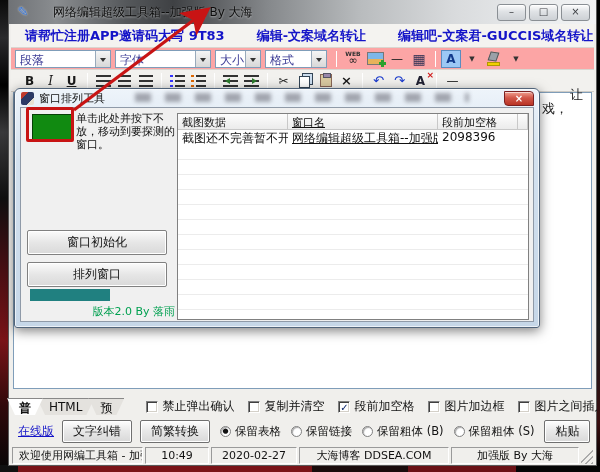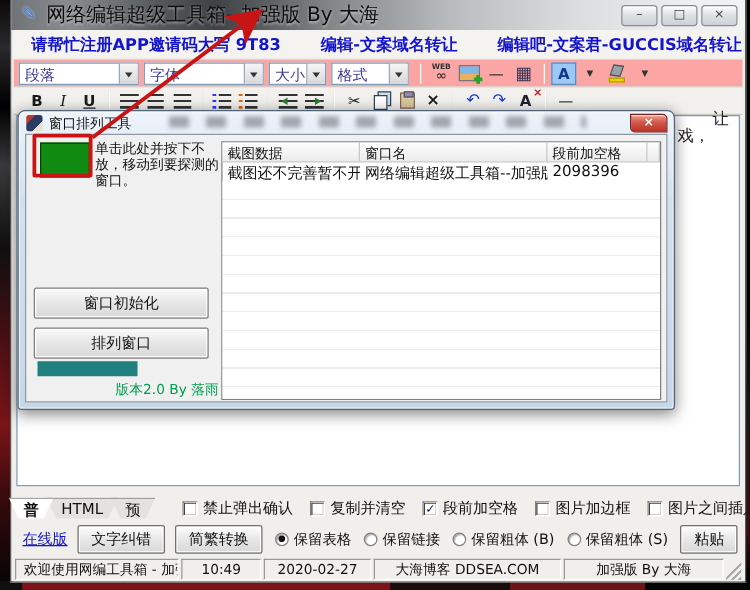--- a/index.html
+++ b/index.html
@@ -17,21 +17,21 @@
     background:linear-gradient(180deg,rgba(20,20,20,.0),#181818 35%,#3a0e10 80%,#000); }
 
   
   .win { position:absolute; left:8px; top:0; width:589px; height:466px; background:#f0efec;
          border:1px solid #5a5a5a; border-top:none; }
   .titlebar { position:absolute; left:0; top:0; right:0; height:24px;
     background:linear-gradient(90deg,#6f7276 0%,#8a8d90 8%,#55585b 20%,#3f4144 28%,#85888b 44%,#b9bcbe 60%,#d9dbdd 76%,#eceeef 92%,#f2f3f4);
     display:flex; align-items:center; padding:0 6px; }
   .app-icon { width:16px; height:16px; color:#2d6fd8; font-size:13px; line-height:16px; text-align:center;
     text-shadow:0 0 2px #fff; transform:rotate(0deg); }
-  .title-text { margin-left:6px; font-size:16px; color:#0c0c0c; text-shadow:0 1px 2px rgba(255,255,255,.5); white-space:nowrap; }
+  .title-text { margin-left:22px; font-size:12px; color:#0c0c0c; text-shadow:0 1px 2px rgba(255,255,255,.5); white-space:nowrap; }
   .win-btns { margin-left:auto; display:flex; gap:3px; }
   .win-btn { width:29px; height:17px; border:1px solid #8a8f94; border-radius:3px;
     background:linear-gradient(#fdfdfd,#dfe2e5 45%,#cdd1d5); color:#3c3f43; font-size:10px;
     display:flex; align-items:center; justify-content:center; line-height:1; box-shadow:inset 0 1px 0 #fff; }
 
   
   .links-row { position:absolute; left:2px; right:2px; top:24px; height:24px; background:#f4f3f0;
     border-bottom:1px solid #d9d6d0; display:flex; align-items:center; gap:32px; padding-left:14px; }
   .blue-link { color:#1414c8; font-weight:bold; font-size:13px; white-space:nowrap; }
 
@@ -153,21 +153,21 @@
     display:flex; align-items:center; justify-content:center; font-size:12px; }
   .btn-init { top:122px; } .btn-arrange { top:154px; }
   .progress { position:absolute; left:9px; top:181px; width:80px; height:12px; background:#208080; }
   .version { position:absolute; left:4px; top:196px; width:150px; text-align:right; font-size:11px; color:#00a050; }
 
   .listview { position:absolute; left:156px; top:5px; width:352px; height:207px; background:#fff; border:1px solid #808080; }
   .lv-head { display:flex; height:16px; background:linear-gradient(#fdfdfd,#ebebeb); border-bottom:1px solid #c8c8c8; }
   .lv-hcell { font-size:11px; padding:1px 4px; border-right:1px solid #c8c8c8; white-space:nowrap; overflow:hidden; }
   .lv-row { display:flex; height:15px; }
   .lv-cell { font-size:12px; padding:0 4px; white-space:nowrap; overflow:hidden; color:#111; }
-  .cw1 { width:110px; } .cw2 { width:150px; } .cw3 { width:80px; } .cwx { flex:1; }
+  .cw1 { width:110px; } .cw2 { width:150px;text-decoration:underline; } .cw3 { width:80px; } .cwx { flex:1; }
   .lv-grid { position:absolute; left:0; right:0; top:31px; bottom:0;
     background:repeating-linear-gradient(to bottom,#fff 0 14px,#ececec 14px 15px); }
 
   
   .ann-rect { position:absolute; left:26px; top:107px; width:48px; height:35px; border:3px solid #c81414; border-radius:2px; z-index:60; }
   .ann-arrow { position:absolute; inset:0; z-index:61; pointer-events:none; }
 </style>
 </head>
 <body>
 

